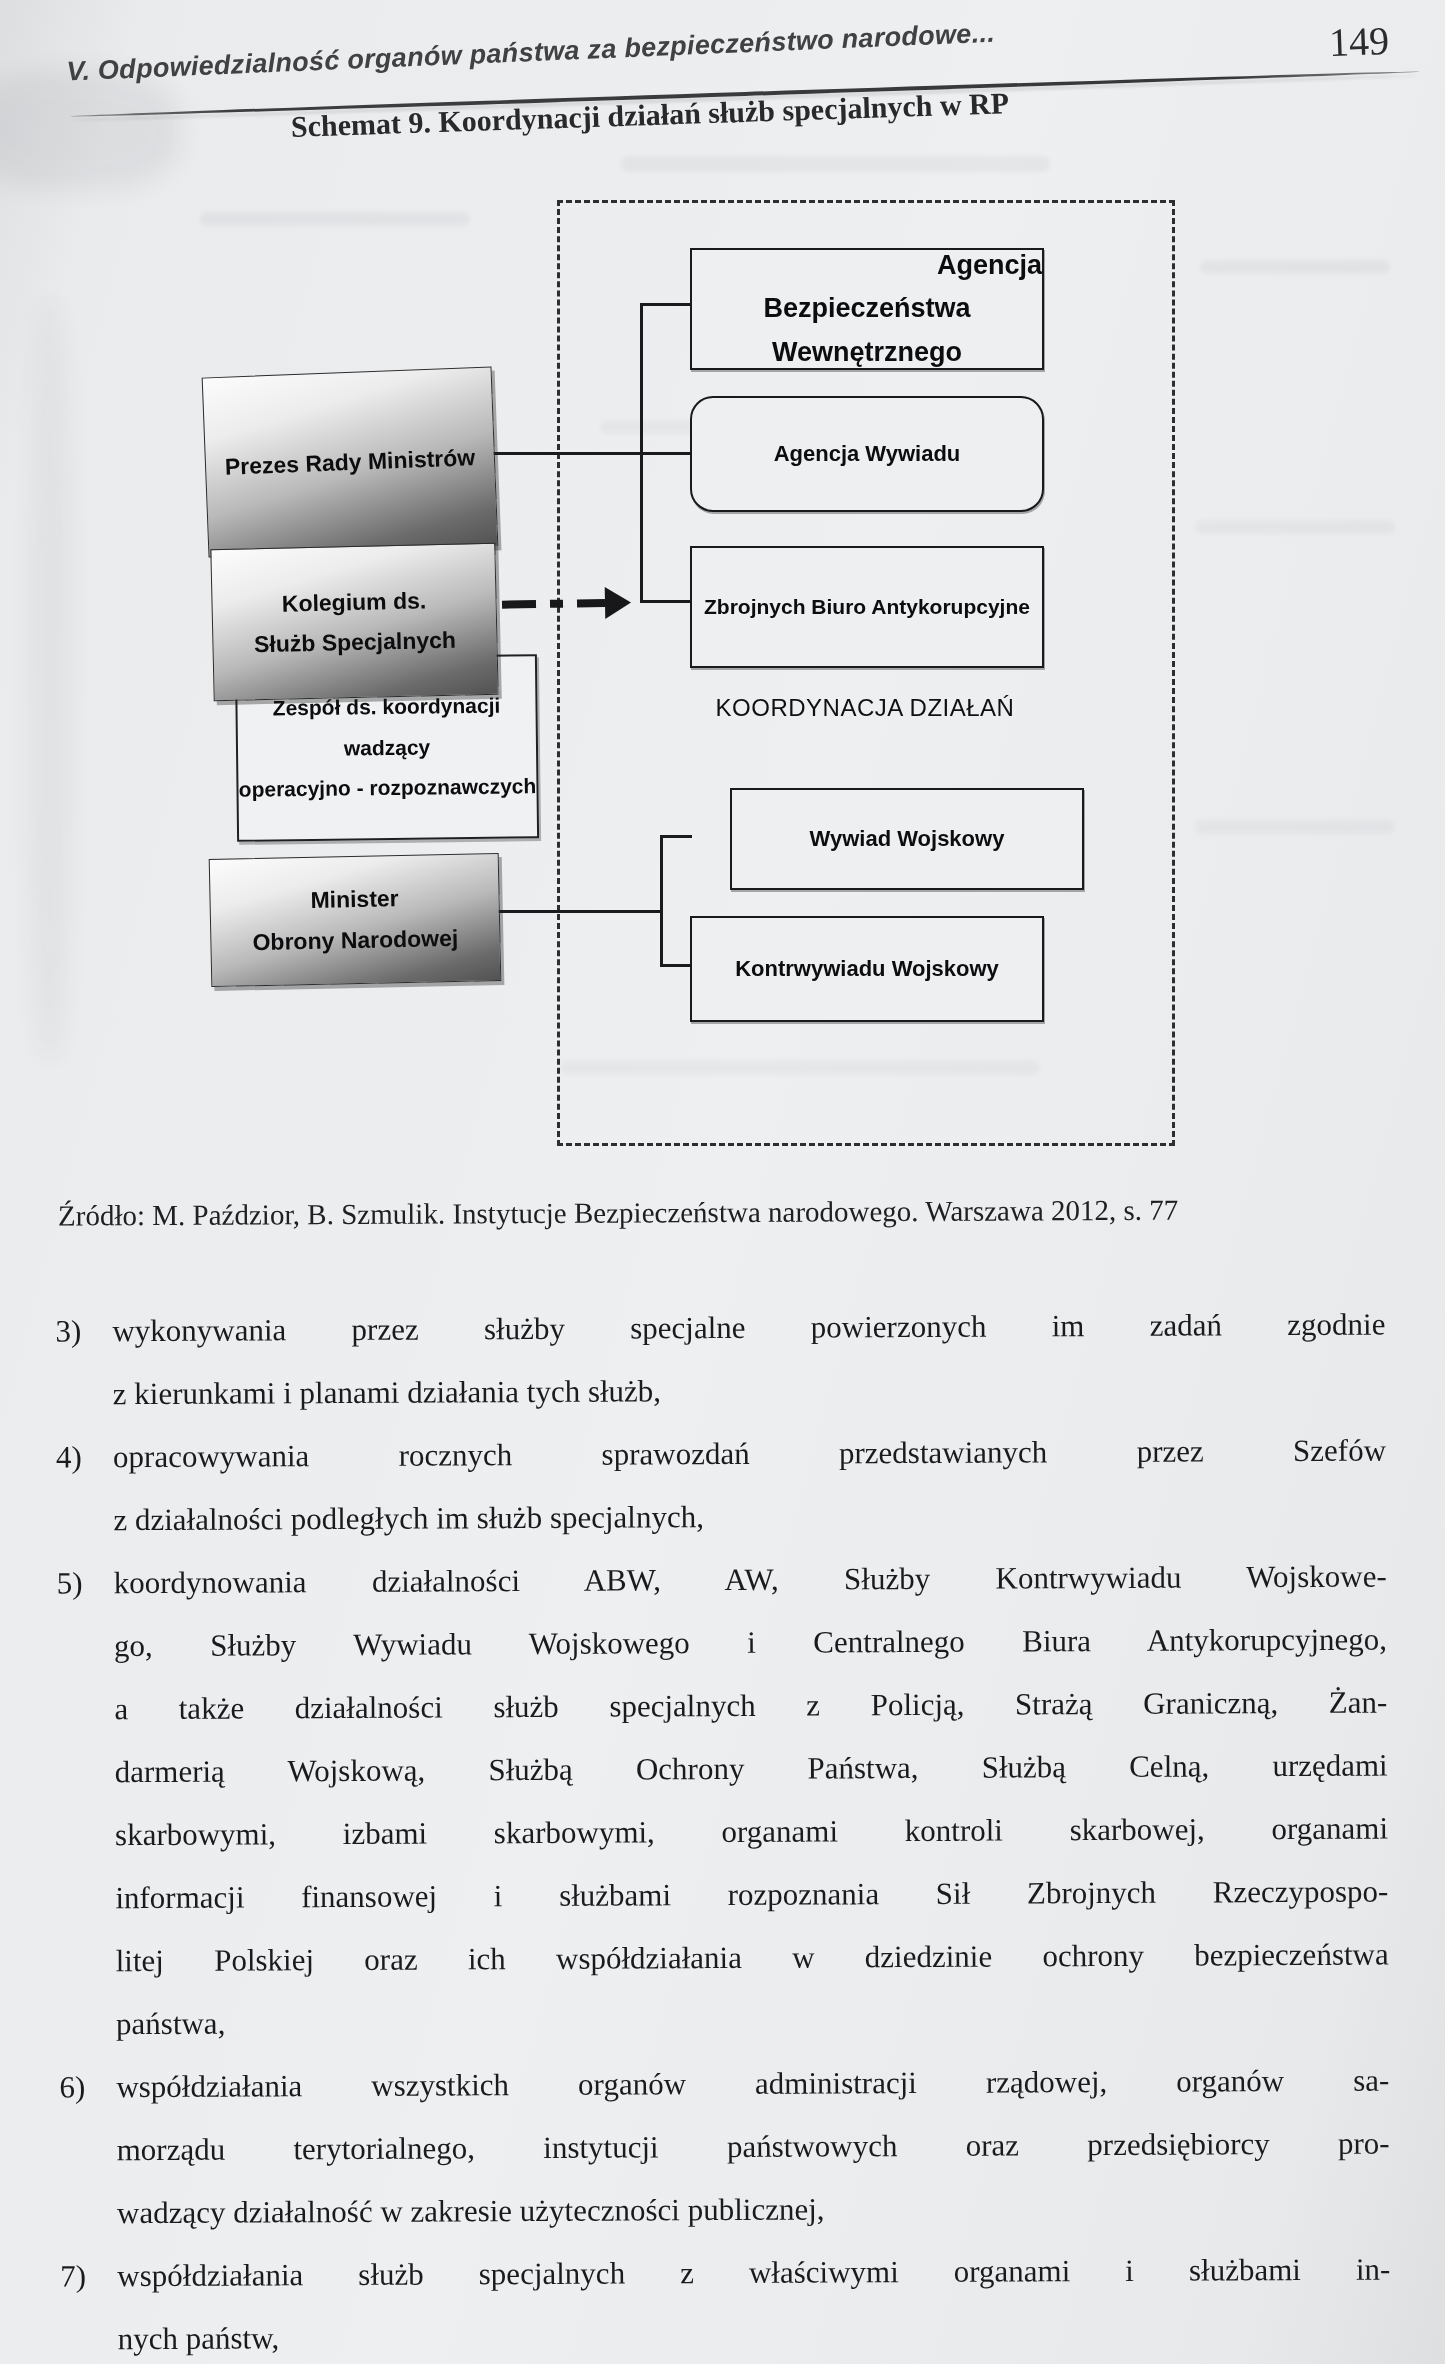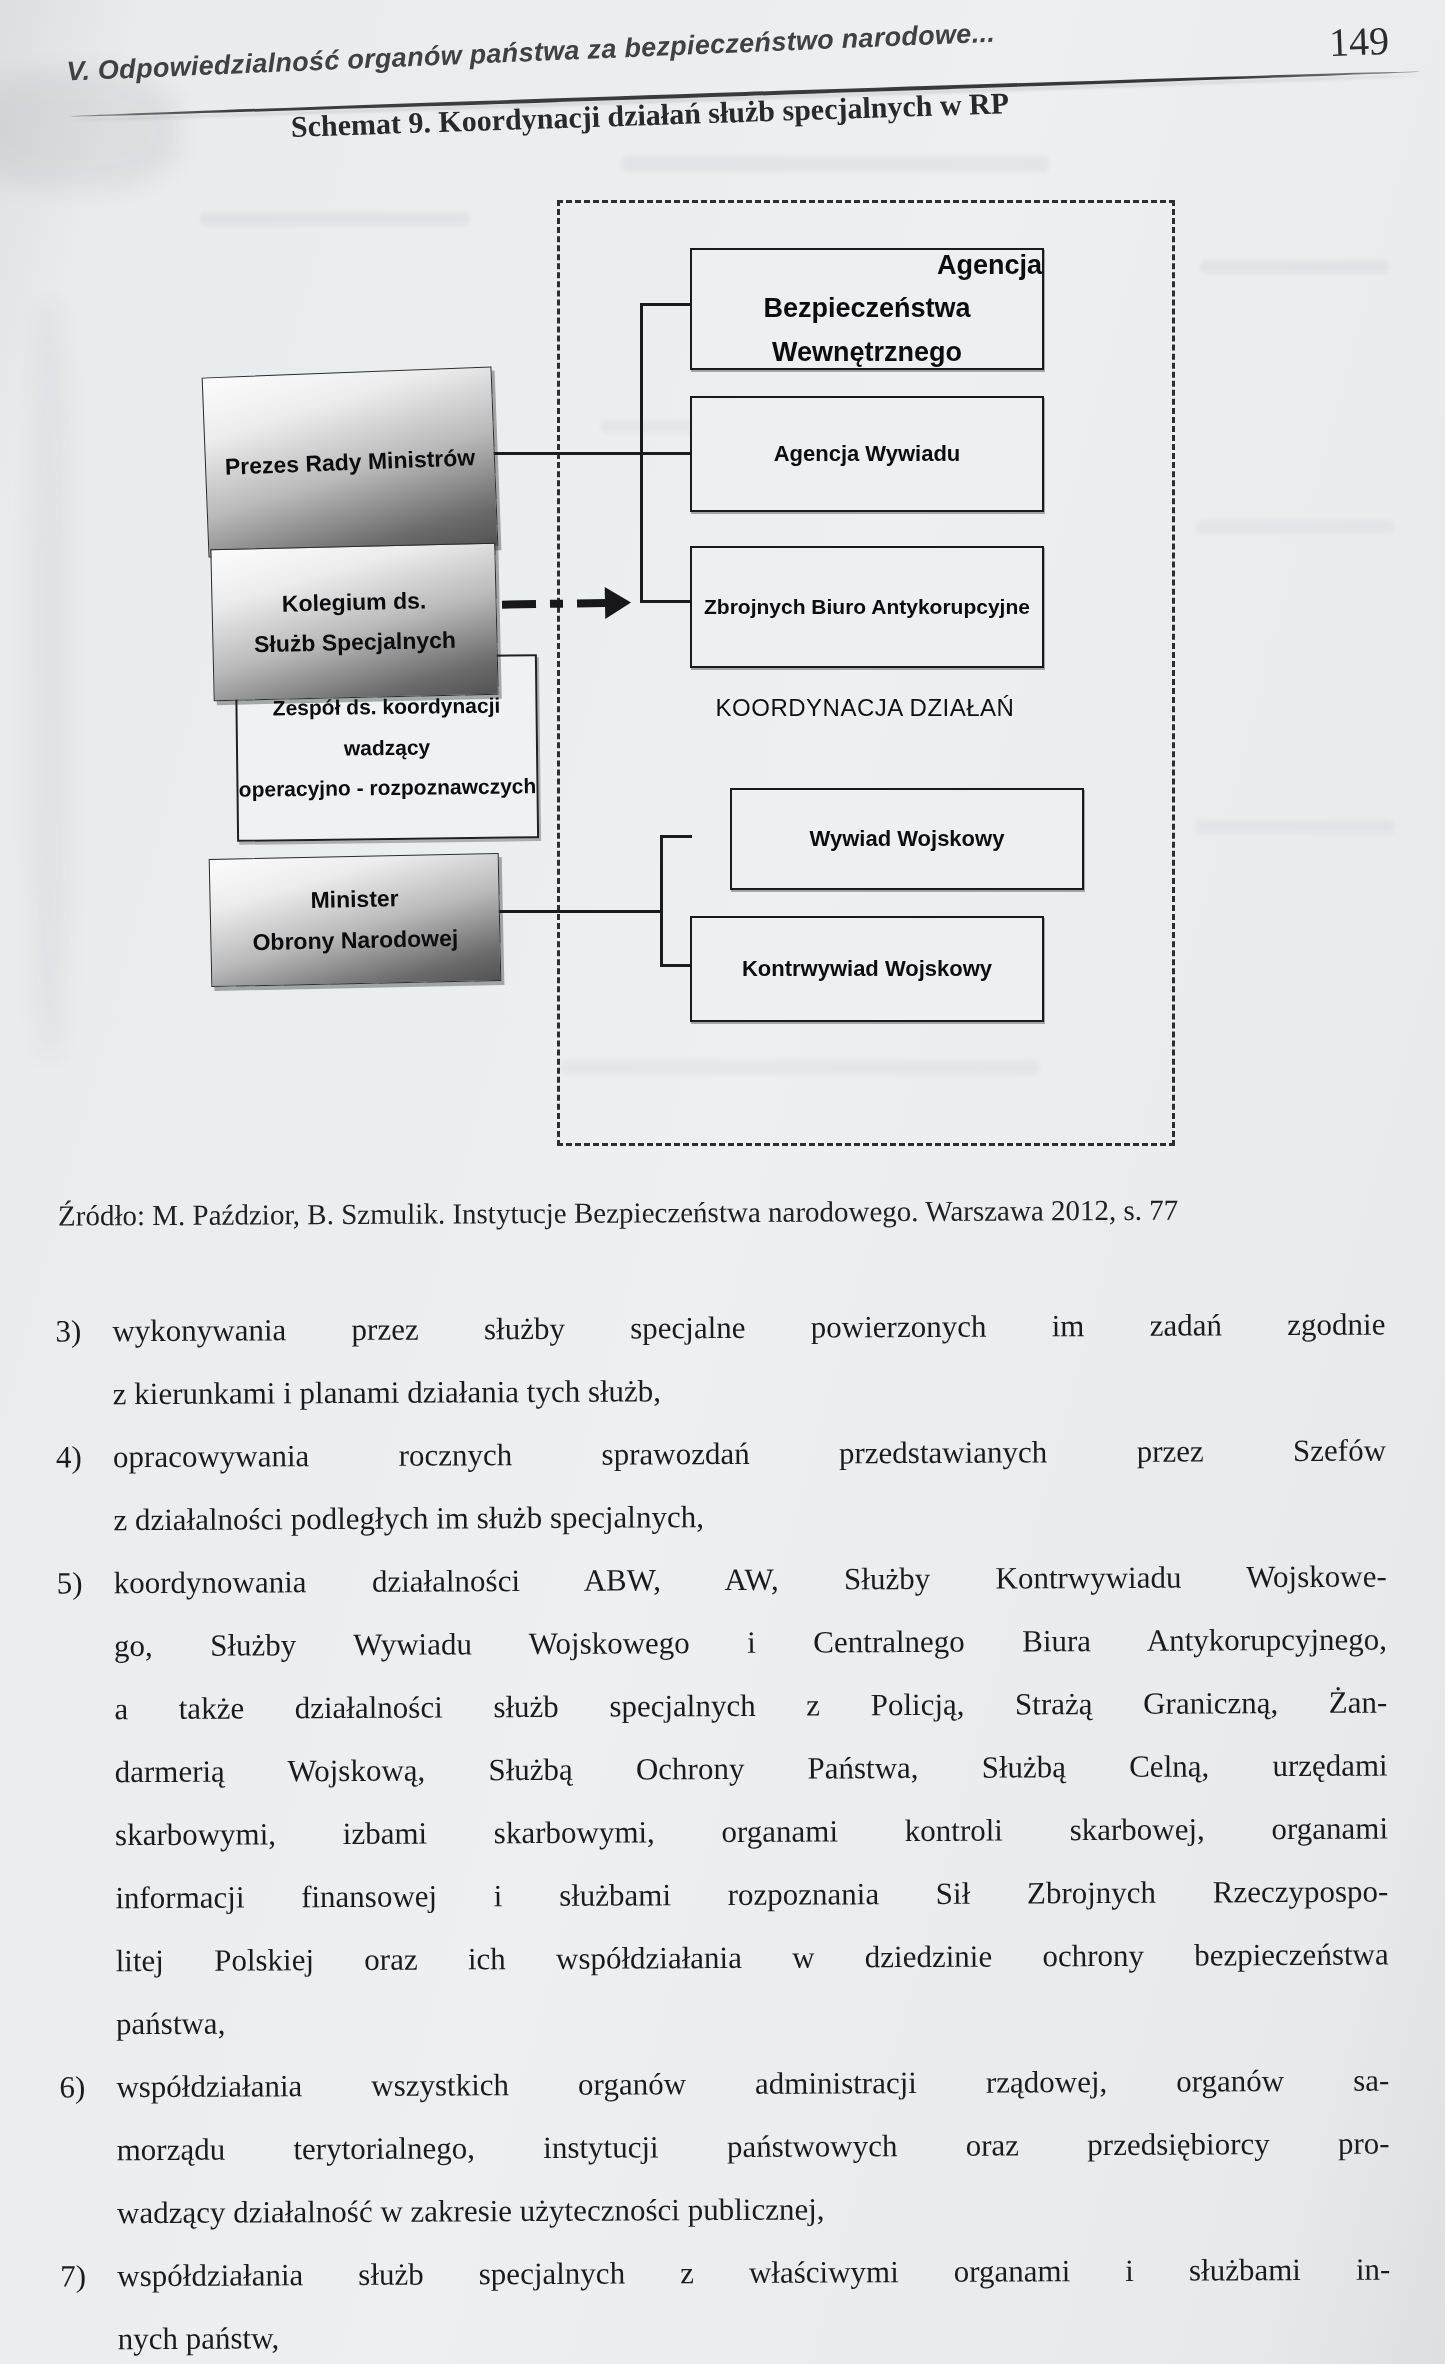--- a/index.html
+++ b/index.html
@@ -47,21 +47,21 @@
     background:#f0f1f2;border:2px solid #202022;box-shadow:2px 3px 0 rgba(30,30,30,.3);
   }
   .rt-box{
     background:#edeff0;border:2px solid #1a1a1c;box-shadow:1px 2px 0 rgba(30,30,30,.35);
   }
   #prezes{left:205px;top:372px;width:288px;height:178px;transform:rotate(-2.2deg);font-size:23px;}
   #kolegium{left:212px;top:546px;width:283px;height:150px;transform:rotate(-1.3deg);font-size:23px;line-height:1.75;z-index:3;}
   #zespol{left:236px;top:656px;width:298px;height:180px;transform:rotate(-.7deg);font-size:21px;line-height:1.95;z-index:2;}
   #minister{left:210px;top:856px;width:288px;height:126px;transform:rotate(-1.2deg);font-size:23px;line-height:1.8;}
   #abw{left:690px;top:248px;width:350px;height:118px;font-size:27px;line-height:1.6;align-items:flex-end;}
-  #aw{left:690px;top:396px;width:350px;height:112px;font-size:22px;}
+  #aw{left:690px;top:396px;width:350px;height:112px;font-size:22px;border-radius:23px;}
   #cba{left:690px;top:546px;width:350px;height:118px;font-size:21px;}
   #wywiad{left:730px;top:788px;width:350px;height:98px;font-size:22px;}
   #kontrwywiad{left:690px;top:916px;width:350px;height:102px;font-size:22px;}
   .koord-label{
     position:absolute;left:660px;top:694px;width:410px;text-align:center;
     font-family:"Liberation Sans", sans-serif;font-weight:normal;font-size:24px;
     letter-spacing:.5px;color:#101012;
   }
   
   .coord-arrow{
@@ -157,21 +157,21 @@
       <div>Agencja Wywiadu</div>
     </div>
     <div class="dbox rt-box" id="cba">
       <div>Zbrojnych Biuro Antykorupcyjne</div>
     </div>
     <div class="koord-label">KOORDYNACJA DZIAŁAŃ</div>
     <div class="dbox rt-box" id="wywiad">
       <div>Wywiad Wojskowy</div>
     </div>
     <div class="dbox rt-box" id="kontrwywiad">
-      <div>Kontrwywiad Wojskowy</div>
+      <div>Kontrwywiadu Wojskowy</div>
     </div>
   </div>
 
   <div class="source-line">Źródło: M. Paździor, B. Szmulik. Instytucje Bezpieczeństwa narodowego. Warszawa 2012, s. 77</div>
 
   <div class="num-list">
 
     <div class="li">
       <div class="li-num">3)</div>
       <div class="li-lines">

